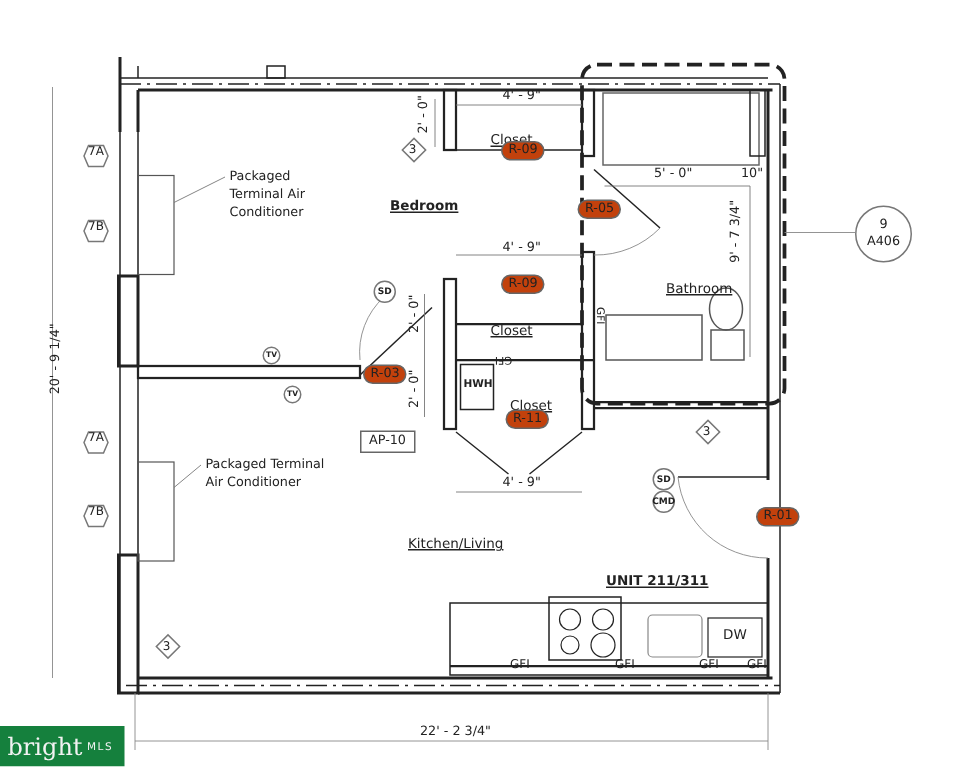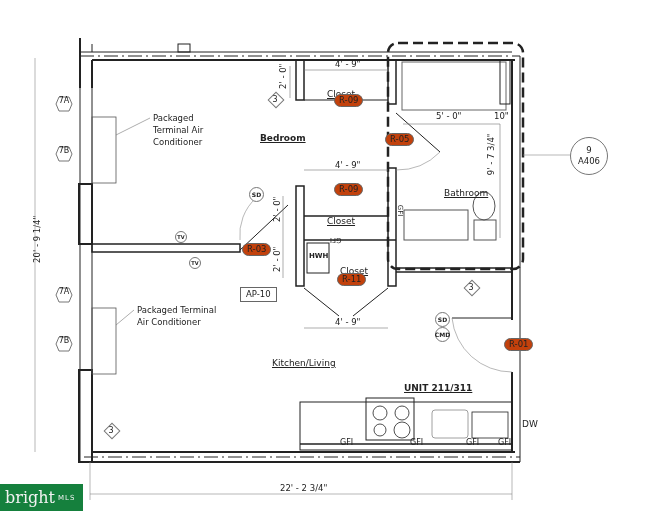--- a/index.html
+++ b/index.html
@@ -146,21 +146,21 @@
 
 <div class="tag" style="left:504px;top:338px;">R-01</div>
 <div class="tag" style="left:242px;top:243px;">R-03</div>
 <div class="tag" style="left:385px;top:133px;">R-05</div>
 <div class="tag" style="left:334px;top:94px;">R-09</div>
 <div class="tag" style="left:334px;top:183px;">R-09</div>
 <div class="tag" style="left:337px;top:273px;">R-11</div>
 
 <div class="box" style="left:240px;top:287px;">AP-10</div>
 <div class="lbl" style="left:309px;top:253px;font-size:7px;font-weight:bold;">HWH</div>
-<div class="lbl" style="left:482px;top:420px;font-size:9px;margin-left:40px;">DW</div>
+<div class="lbl" style="left:482px;top:420px;font-size:9px;">DW</div>
 <div class="circ small" style="left:249px;top:187px;width:13px;height:13px;">SD</div>
 <div class="circ small" style="left:435px;top:312px;width:13px;height:13px;">SD</div>
 <div class="circ small" style="left:435px;top:327px;width:13px;height:13px;">CMD</div>
 <div class="circ small" style="left:175px;top:231px;width:10px;height:10px;font-size:5px;">TV</div>
 <div class="circ small" style="left:189px;top:257px;width:10px;height:10px;font-size:5px;">TV</div>
 
 <div class="lbl" style="left:340px;top:439px;font-size:8px;">GFI</div>
 <div class="lbl" style="left:410px;top:439px;font-size:8px;">GFI</div>
 <div class="lbl" style="left:466px;top:439px;font-size:8px;">GFI</div>
 <div class="lbl" style="left:498px;top:439px;font-size:8px;">GFI</div>

